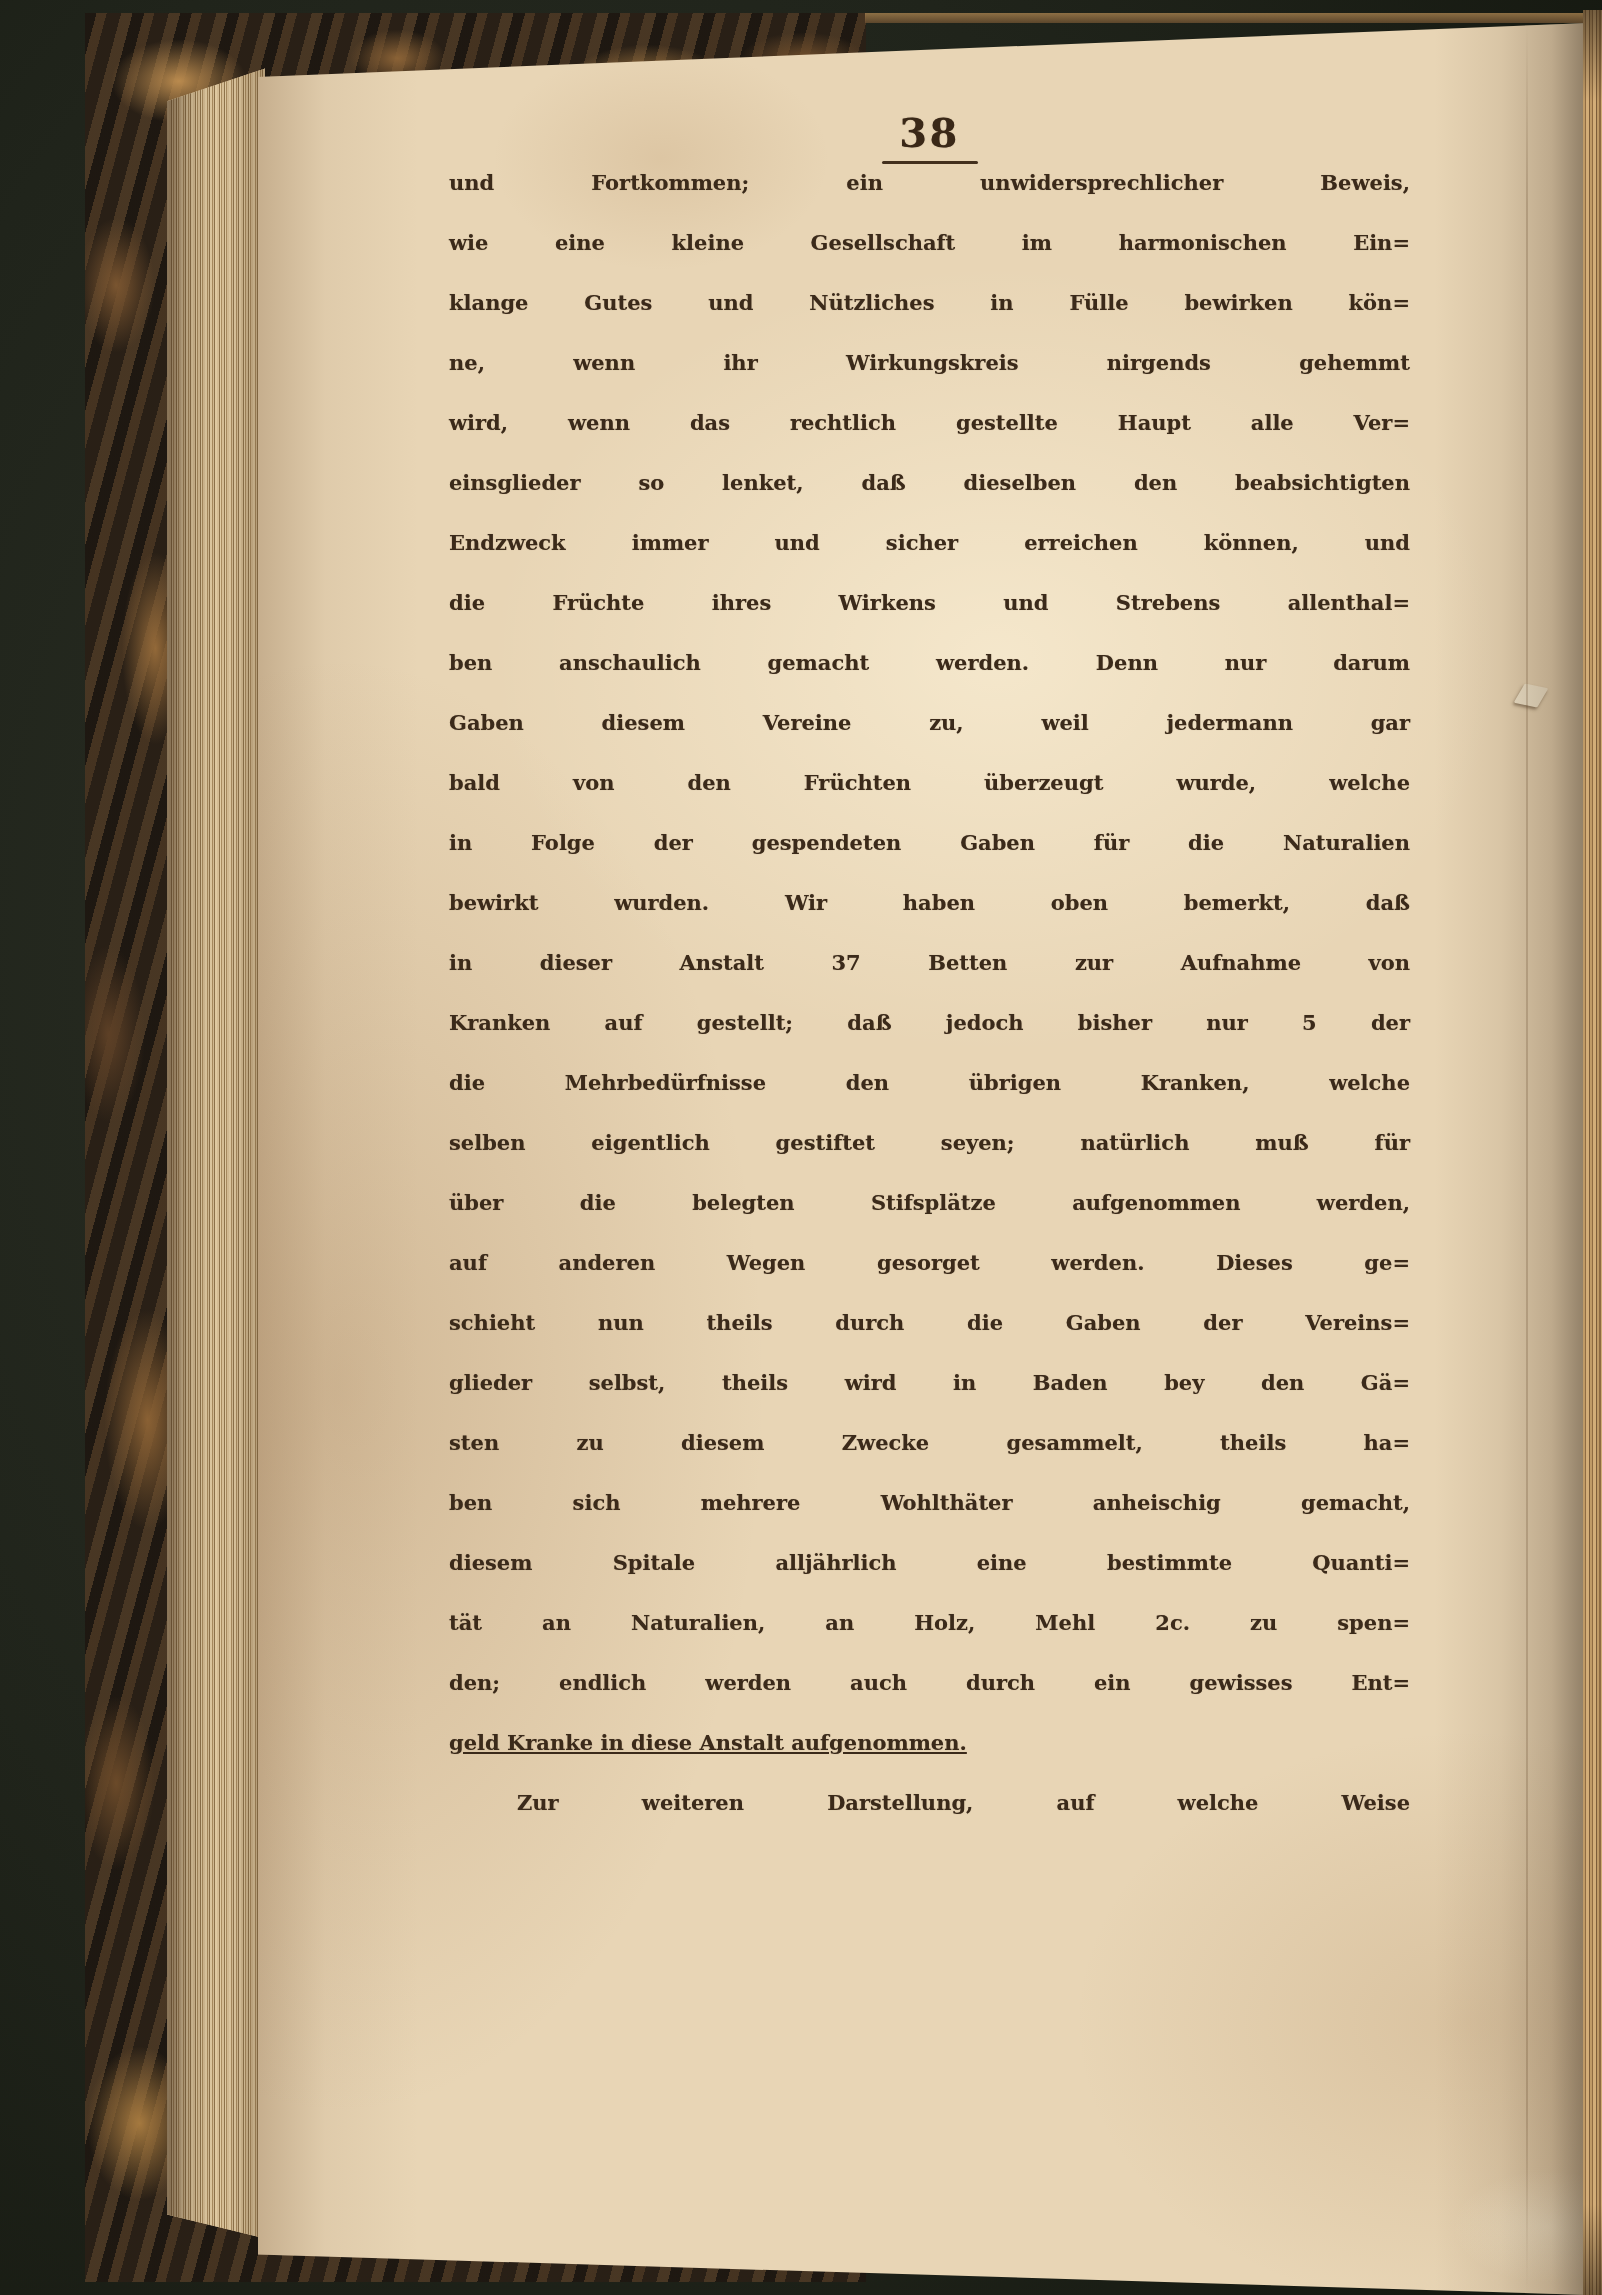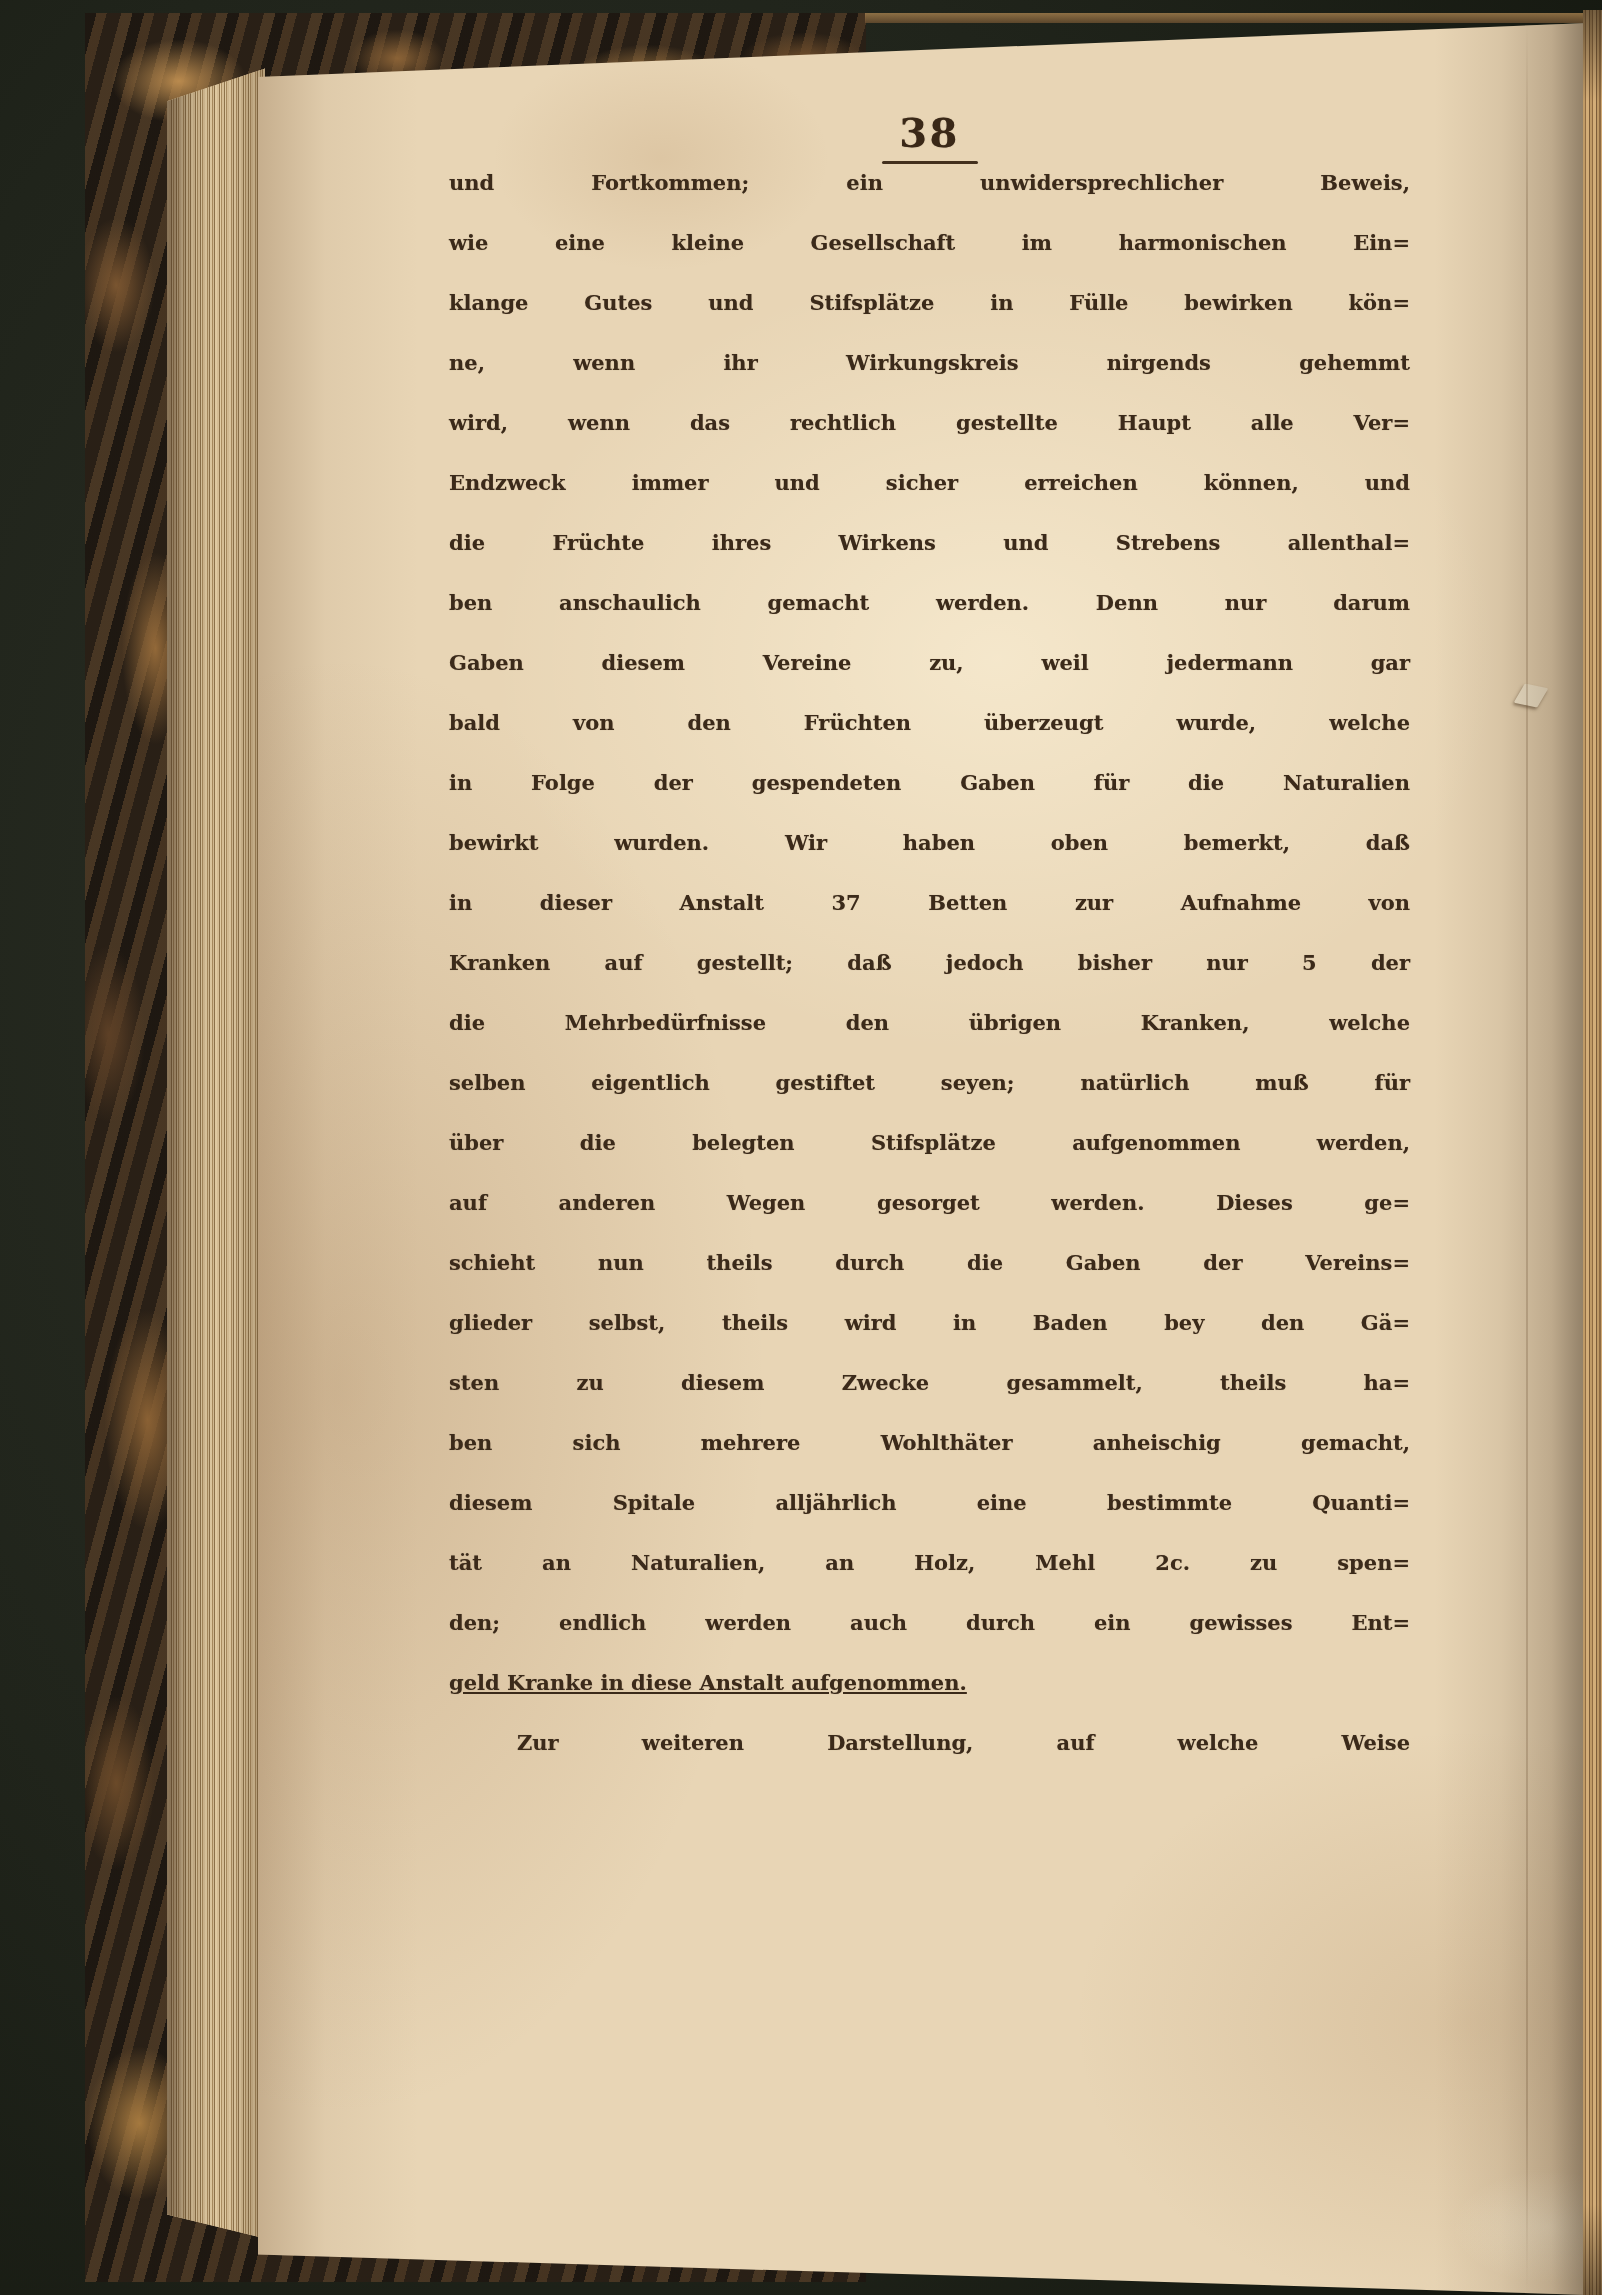--- a/index.html
+++ b/index.html
@@ -203,23 +203,24 @@
   <div class="page-stack"></div>
 
   <div class="page">
     <div class="pagenum-wrap">
       <div class="pagenum">38</div>
       <div class="pagenum-rule"></div>
     </div>
     <div class="text">
         <div class="line">und Fortkommen; ein unwidersprechlicher Beweis,</div>
         <div class="line">wie eine kleine Gesellschaft im harmonischen Ein=</div>
-        <div class="line">klange Gutes und Stifsplätze in Fülle bewirken kön=</div>
+        <div class="line">klange Gutes und Nützliches in Fülle bewirken kön=</div>
         <div class="line">ne, wenn ihr Wirkungskreis nirgends gehemmt</div>
         <div class="line">wird, wenn das rechtlich gestellte Haupt alle Ver=</div>
+        <div class="line">einsglieder so lenket, daß dieselben den beabsichtigten</div>
         <div class="line">Endzweck immer und sicher erreichen können, und</div>
         <div class="line">die Früchte ihres Wirkens und Strebens allenthal=</div>
         <div class="line">ben anschaulich gemacht werden. Denn nur darum</div>
         <div class="line">Gaben diesem Vereine zu, weil jedermann gar</div>
         <div class="line">bald von den Früchten überzeugt wurde, welche</div>
         <div class="line">in Folge der gespendeten Gaben für die Naturalien</div>
         <div class="line">bewirkt wurden. Wir haben oben bemerkt, daß</div>
         <div class="line">in dieser Anstalt 37 Betten zur Aufnahme von</div>
         <div class="line">Kranken auf gestellt; daß jedoch bisher nur 5 der</div>
         <div class="line">die Mehrbedürfnisse den übrigen Kranken, welche</div>

